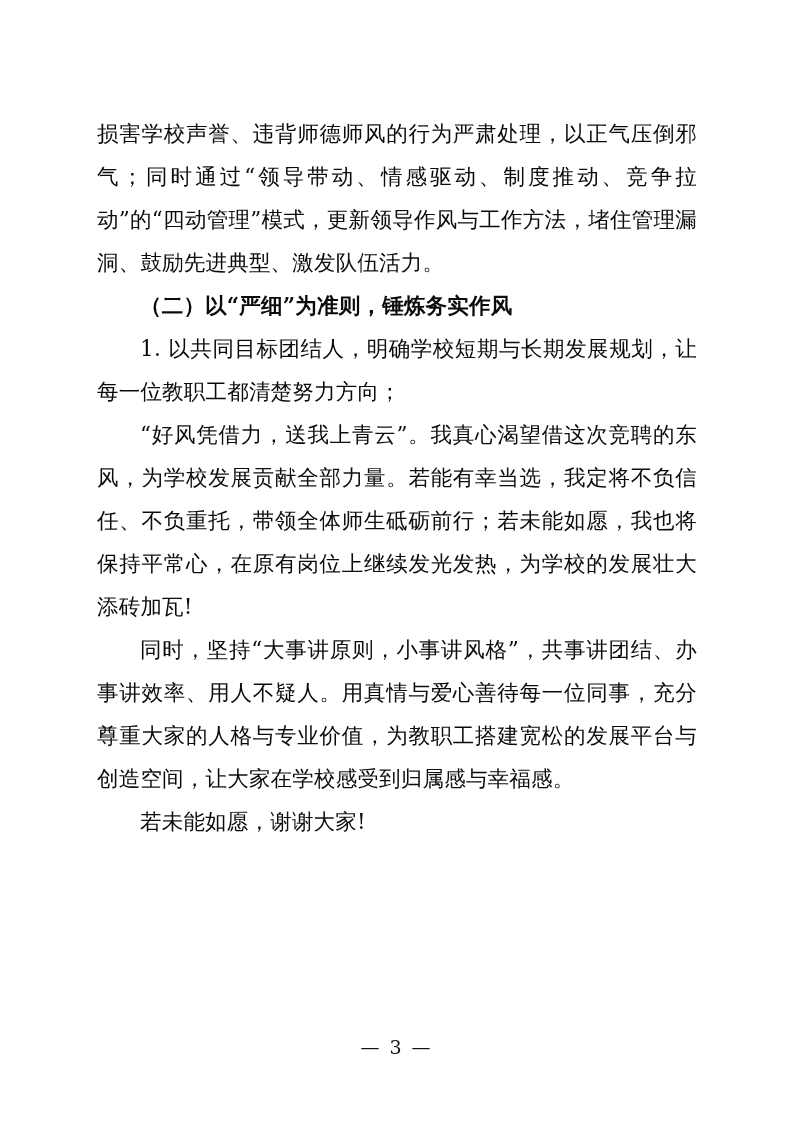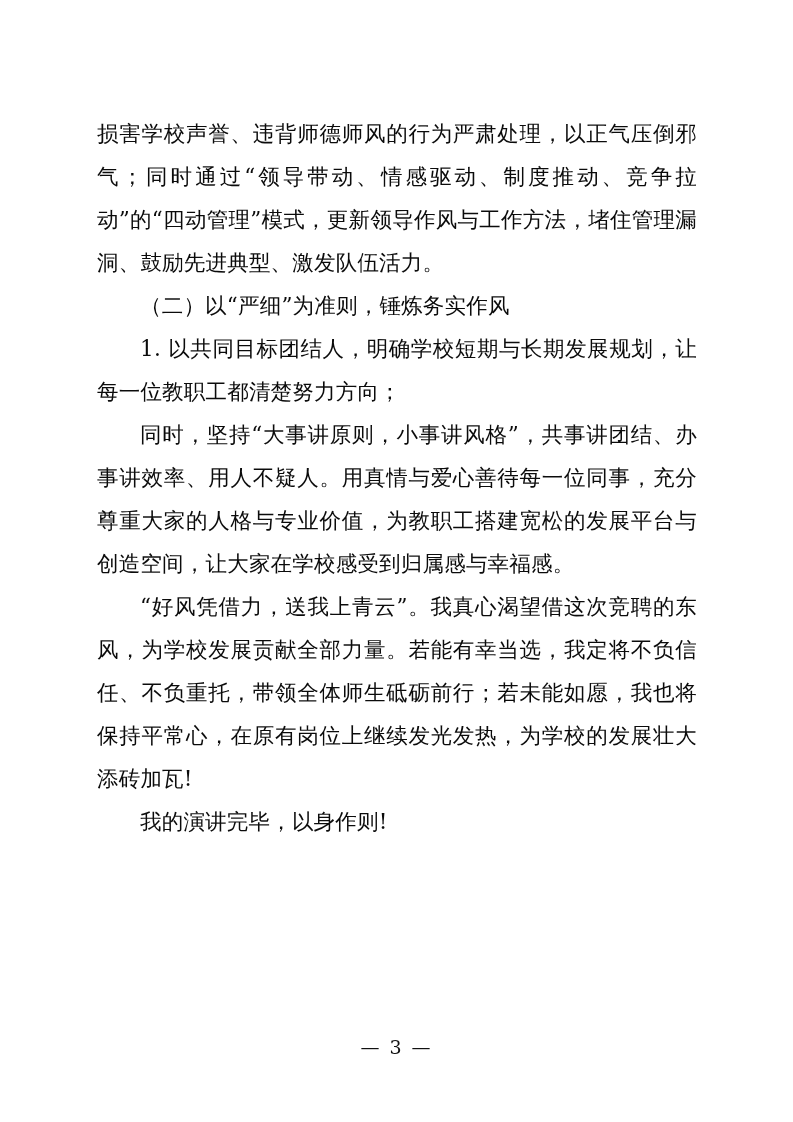--- a/index.html
+++ b/index.html
@@ -30,21 +30,21 @@
     text-align: justify;
     text-justify: inter-ideograph;
     letter-spacing: 0.2px;
     color: #0b0b0b;
   }
   p.indent {
     text-indent: 2em;
   }
   p.heading {
     text-indent: 2em;
-    font-weight: normal;
+    font-weight: bold;
   }
   .footer {
     position: absolute;
     left: 0;
     right: 0;
     top: 1028px;
     text-align: center;
     font-size: 19px;
     font-family: "DejaVu Serif", "Liberation Serif", serif;
     color: #111111;
@@ -52,18 +52,18 @@
   }
 </style>
 </head>
 <body>
 
 <div class="page">
   <div class="content">
     <p class="body">损害学校声誉、违背师德师风的行为严肃处理，以正气压倒邪气；同时通过“领导带动、情感驱动、制度推动、竞争拉动”的“四动管理”模式，更新领导作风与工作方法，堵住管理漏洞、鼓励先进典型、激发队伍活力。</p>
     <p class="heading">（二）以“严细”为准则，锤炼务实作风</p>
     <p class="indent">1. 以共同目标团结人，明确学校短期与长期发展规划，让每一位教职工都清楚努力方向；</p>
+    <p class="indent">“好风凭借力，送我上青云”。我真心渴望借这次竞聘的东风，为学校发展贡献全部力量。若能有幸当选，我定将不负信任、不负重托，带领全体师生砥砺前行；若未能如愿，我也将保持平常心，在原有岗位上继续发光发热，为学校的发展壮大添砖加瓦!</p>
     <p class="indent">同时，坚持“大事讲原则，小事讲风格”，共事讲团结、办事讲效率、用人不疑人。用真情与爱心善待每一位同事，充分尊重大家的人格与专业价值，为教职工搭建宽松的发展平台与创造空间，让大家在学校感受到归属感与幸福感。</p>
-    <p class="indent">“好风凭借力，送我上青云”。我真心渴望借这次竞聘的东风，为学校发展贡献全部力量。若能有幸当选，我定将不负信任、不负重托，带领全体师生砥砺前行；若未能如愿，我也将保持平常心，在原有岗位上继续发光发热，为学校的发展壮大添砖加瓦!</p>
-    <p class="indent">我的演讲完毕，以身作则!</p>
+    <p class="indent">若未能如愿，谢谢大家!</p>
   </div>
   <div class="footer">— 3 —</div>
 </div>
 
 </body></html>

